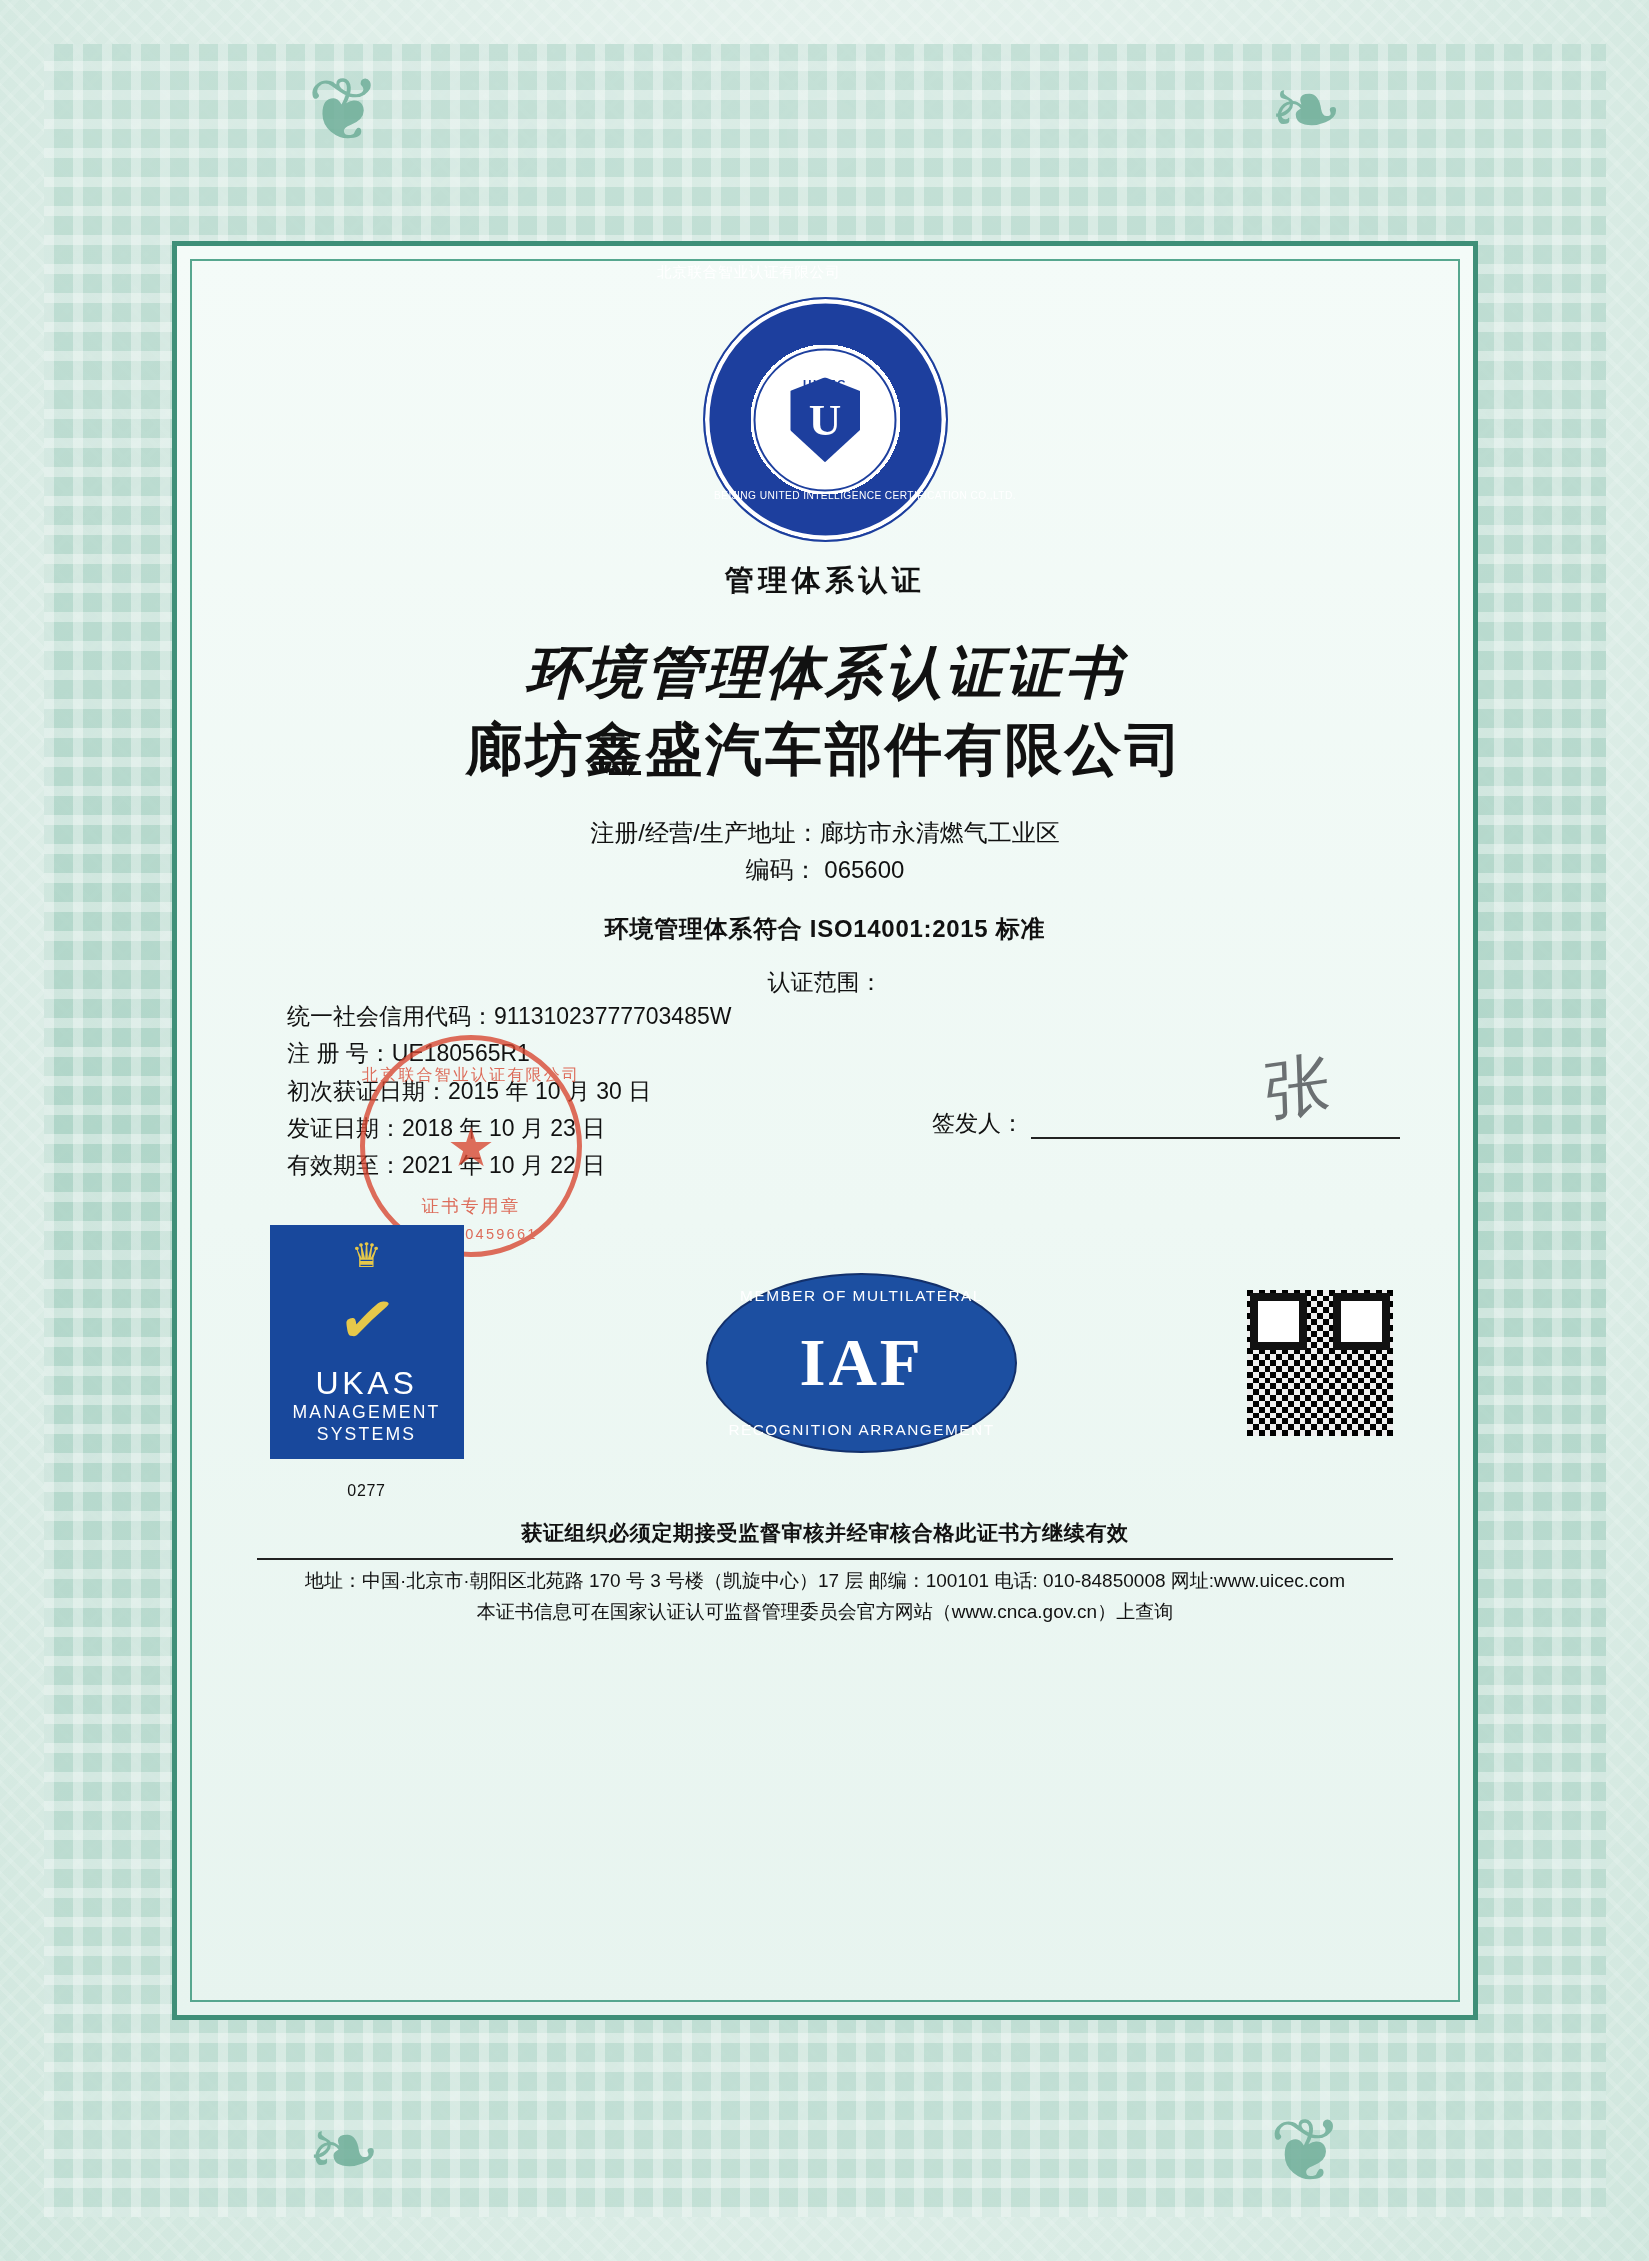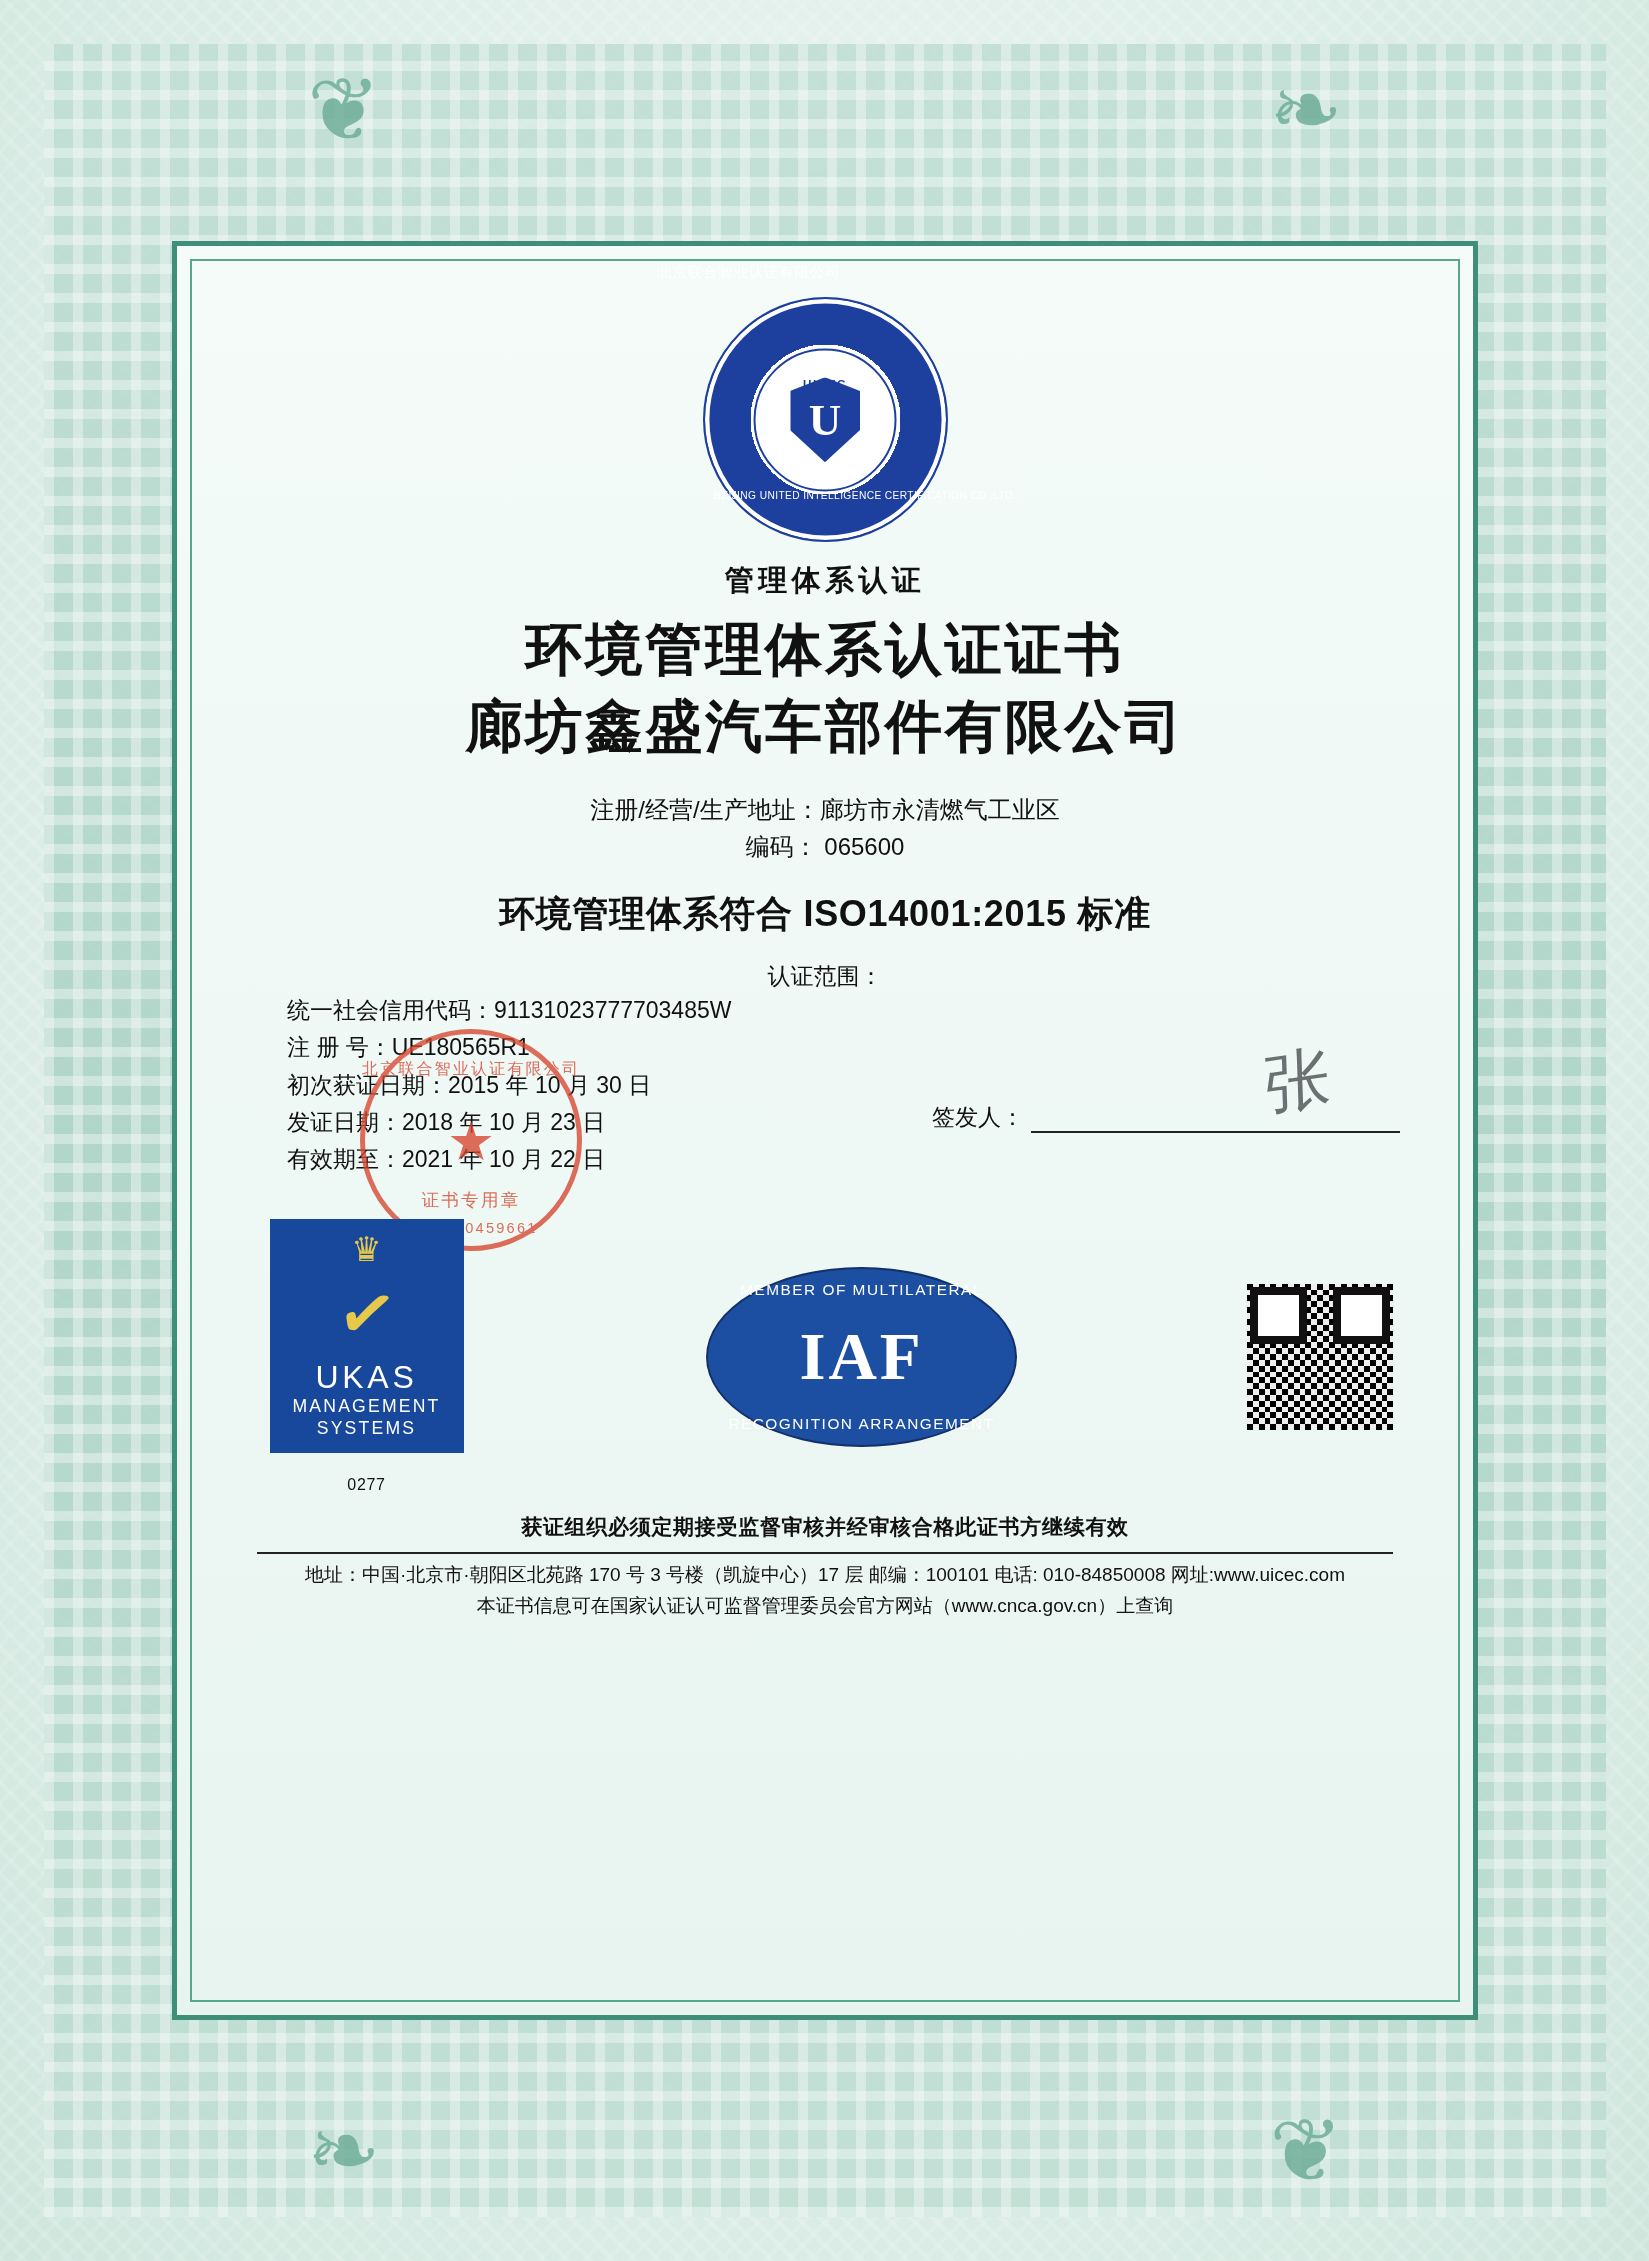--- a/index.html
+++ b/index.html
@@ -102,33 +102,33 @@
     font-size:11.7px;color:#1d3f9e;font-weight:bold;letter-spacing:1.5px;
   }
 
   .cert-type{
     margin-top:19px;
     font-size:29px;letter-spacing:4.4px;font-weight:bold;color:#111;
     font-family:"Liberation Sans", sans-serif;
   }
 
   .title-main{
-    margin-top:13px;
-    font-size:57px;font-weight:bold;letter-spacing:2.9px;line-height:1.25;
+    margin-top:36px;
+    font-size:57px;font-weight:bold;letter-spacing:2.9px;line-height:1.25;font-style:italic;
   }
   .title-company{
     margin-top:5.9px;
     font-size:57px;font-weight:bold;letter-spacing:2.9px;line-height:1.25;
   }
 
   .addr{margin-top:28px;font-size:24px;line-height:1.55;color:#111;}
   .zip{font-size:24px;line-height:1.55;}
 
   .standard{
-    margin-top:25px;font-size:36px;font-weight:bold;letter-spacing:0.7px;
+    margin-top:25px;font-size:24px;font-weight:bold;letter-spacing:0.7px;
   }
   .scope-label{margin-top:22px;font-size:23px;}
   .scope-text{margin-top:19px;font-size:24px;letter-spacing:0.7px;}
 
   
   .details{
     display:flex;justify-content:space-between;align-items:flex-start;
     text-align:left;
     padding:0 22px 0 59px;
     position:relative;

